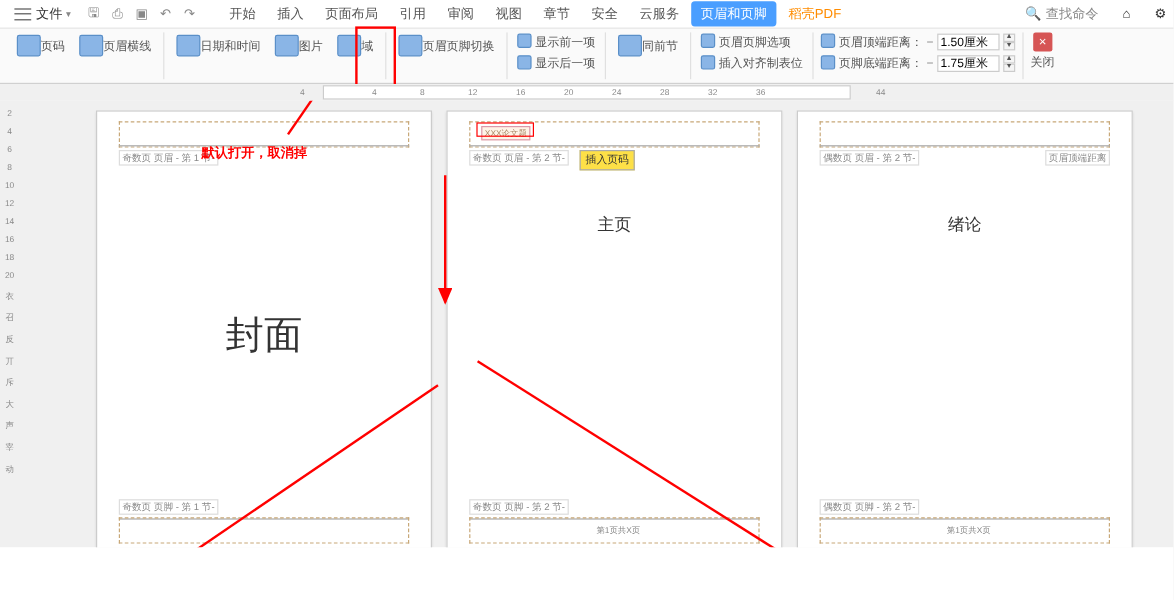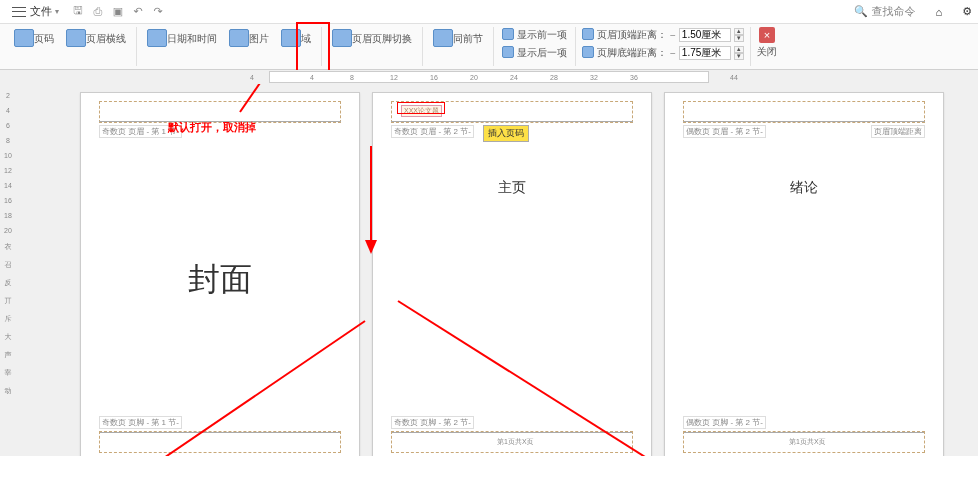--- a/index.html
+++ b/index.html
@@ -72,20 +72,33 @@
       </span>
     <span>文件</span>
   </div>
   <div class="qa-icons">
     <span>🖫</span>
     <span>⎙</span>
     <span>▣</span>
     <span>↶</span>
     <span>↷</span>
   </div>
+  <div class="tabs">
+    <div class="tab">开始</div>
+    <div class="tab">插入</div>
+    <div class="tab">页面布局</div>
+    <div class="tab">引用</div>
+    <div class="tab">审阅</div>
+    <div class="tab">视图</div>
+    <div class="tab">章节</div>
+    <div class="tab">安全</div>
+    <div class="tab">云服务</div>
+    <div class="tab active">页眉和页脚</div>
+    <div class="tab orange">稻壳PDF</div>
+  </div>
   <div class="topbar-right">
     <span class="search">🔍 <span>查找命令</span></span>
     <span>⌂</span>
     <span>⚙</span>
   </div>
 </div>
 
 <div class="ribbon">
   <div class="rgroup">
     <div class="rbig">
@@ -113,36 +126,48 @@
           <div class="ricon"></div>
           <span>域</span>
         </div>
     </div>
   </div>
   <div class="rgroup">
     <div class="rbtn">
         <div class="ricon"></div>
         <span>页眉页脚切换</span>
       </div>
+  </div>
+  <div class="rgroup">
+    <div class="vstack">
+      <div class="chkrow">
+          <div class="ricon" style="width:12px;height:12px"></div>
+          <span>显示前一项</span>
+        </div>
+      <div class="chkrow">
+          <div class="ricon" style="width:12px;height:12px"></div>
+          <span>显示后一项</span>
+        </div>
+    </div>
   </div>
   <div class="rgroup" style="position:relative">
     <div class="rbtn">
         <div class="ricon"></div>
         <span>同前节</span>
       </div>
   </div>
   <div class="rgroup">
     <div class="vstack">
       <div class="chkrow">
           <div class="ricon" style="width:12px;height:12px"></div>
-          <span>显示前一项</span>
+          <span>页眉页脚选项</span>
         </div>
       <div class="chkrow">
           <div class="ricon" style="width:12px;height:12px"></div>
-          <span>显示后一项</span>
+          <span>插入对齐制表位</span>
         </div>
     </div>
   </div>
   <div class="rgroup">
     <div class="vstack">
       <div class="distrow">
           <div class="ricon" style="width:12px;height:12px"></div>
           <span>页眉顶端距离：</span>
           <span style="color:#888">−</span>
           <input value="1.50厘米" style="">

